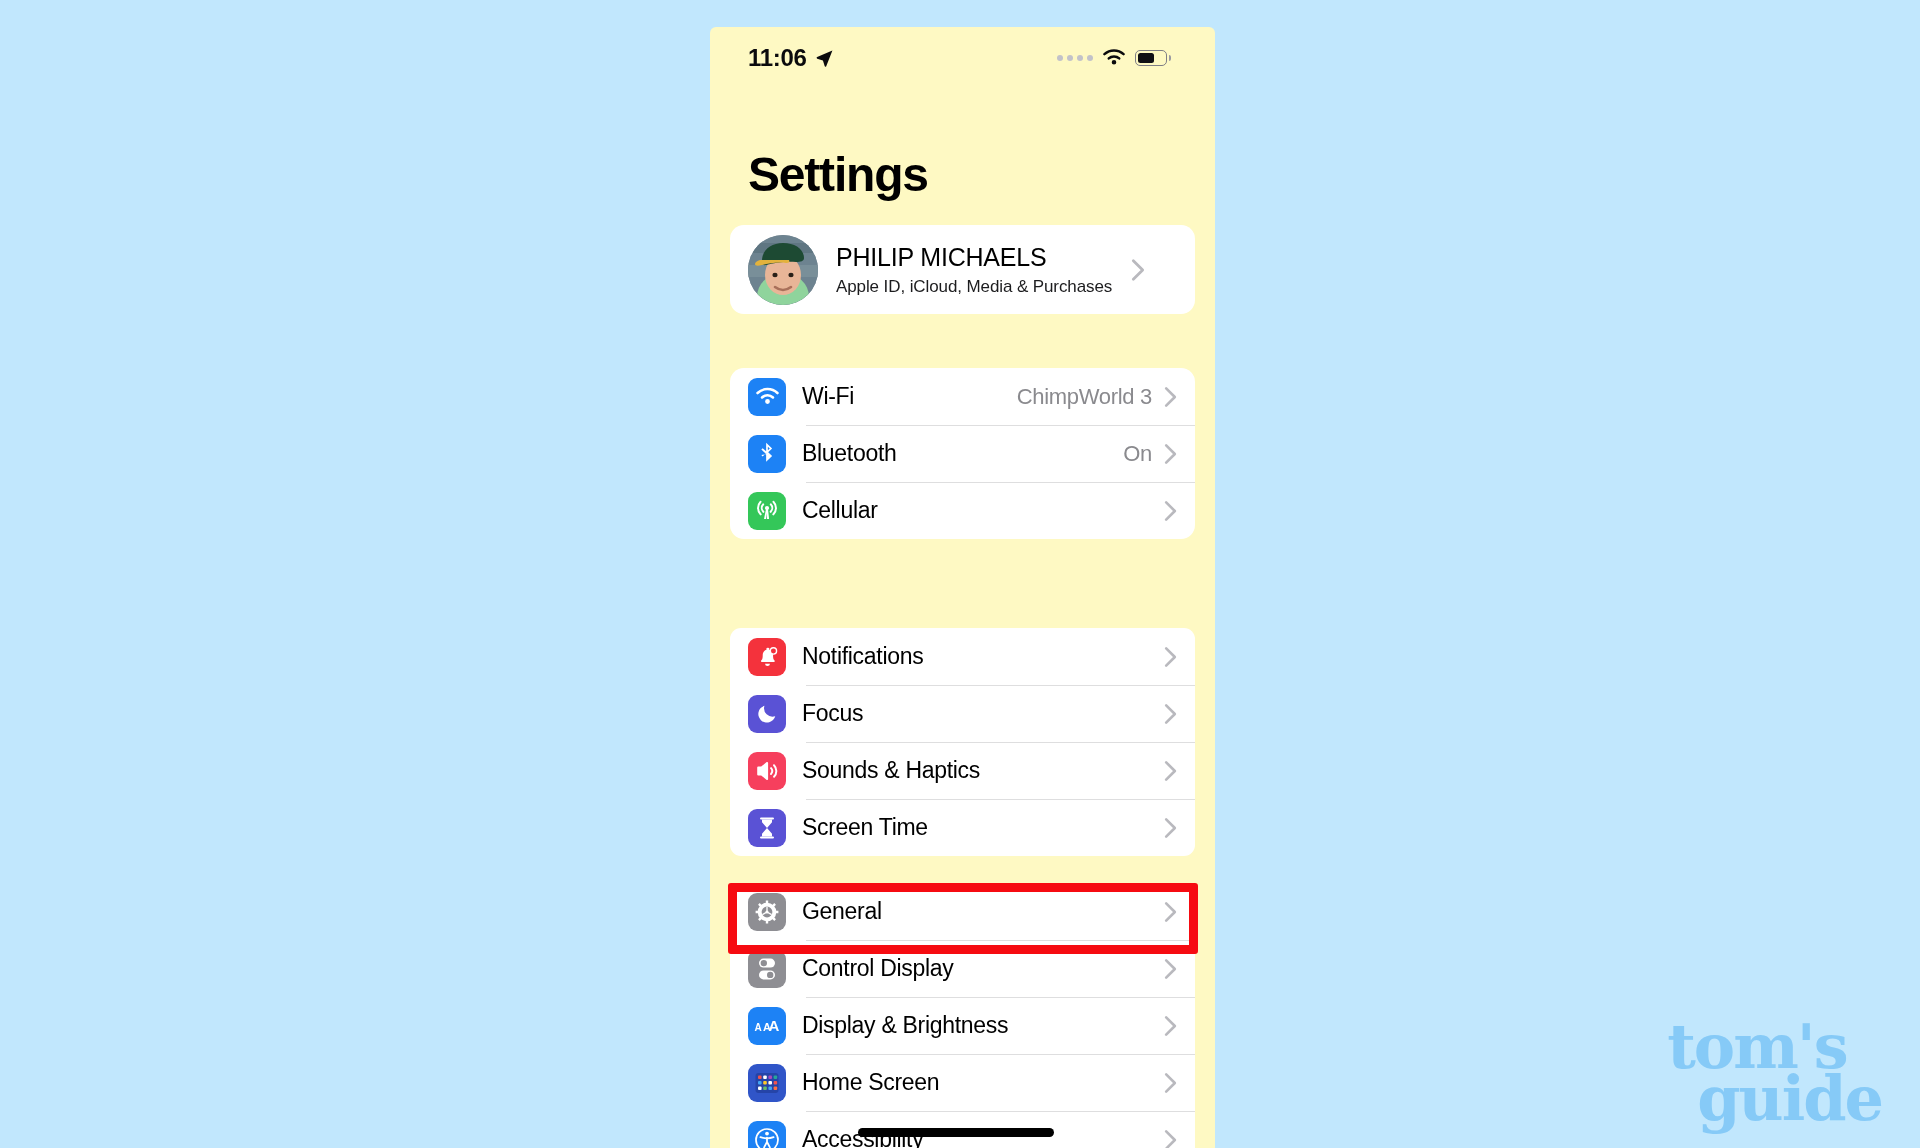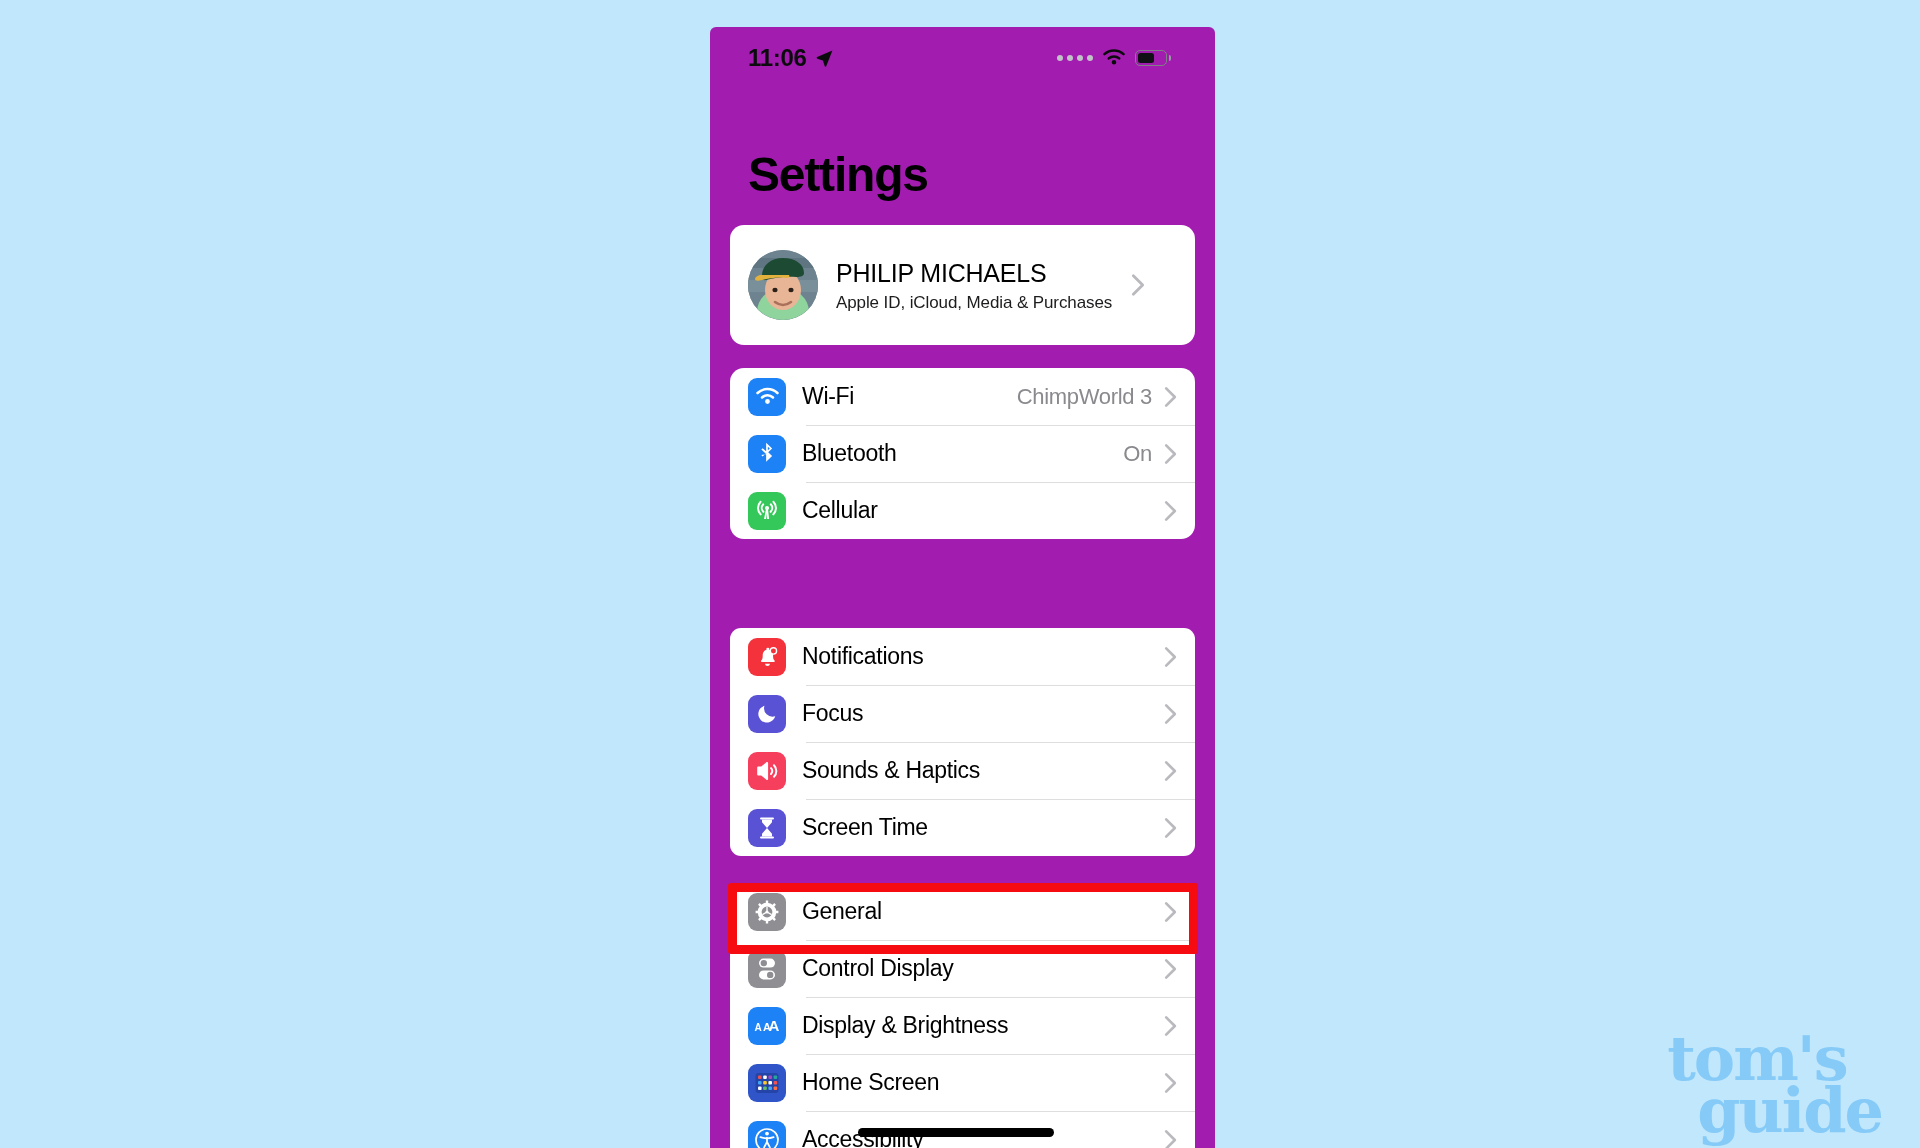--- a/index.html
+++ b/index.html
@@ -8,21 +8,21 @@
     overflow: hidden;
     font-family: "Liberation Sans", sans-serif;
   }
   body { background: #c1e7fd; position: relative; }
 
   
   #phone {
     position: absolute;
     left: 710px; top: 27px;
     width: 505px; height: 1121px;
-    background: #a21caf;
+    background: #fef9c3;
     border-radius: 6px 6px 0 0;
     overflow: hidden;
   }
 
   
   #status-bar {
     position: absolute; left: 0; top: 0;
     width: 100%; height: 62px;
     display: flex; align-items: center;
     justify-content: space-between;
@@ -59,21 +59,21 @@
     overflow: hidden;
   }
   #card-account { top: 198px; }
   #card-connectivity { top: 341px; }
   #card-alerts { top: 601px; border-radius: 11px; }
   #card-system { top: 856px; border-radius: 14px 14px 0 0; }
 
   
   .account-row {
     display: flex; align-items: center;
-    height: 120px; padding: 0 32px 0 18px;
+    height: 89px; padding: 0 32px 0 18px;
   }
   .avatar {
     width: 70px; height: 70px; border-radius: 50%;
     overflow: hidden; flex: none; position: relative;
     background: #7c8b93;
   }
   .avatar svg { display: block; width: 100%; height: 100%; }
   .account-text { flex: 1; margin-left: 18px; }
   .account-name {
     font-size: 25px; color: #000; letter-spacing: -0.2px; line-height: 1.2;
@@ -125,21 +125,21 @@
   }
 
   
   #home-indicator {
     position: absolute; left: 148px; top: 1101px;
     width: 196px; height: 9px; border-radius: 5px; background: #000;
   }
 
   
   #watermark {
-    position: absolute; right: 38px; bottom: 12px;
+    position: absolute; right: 38px; bottom: 24px;
     text-align: left; line-height: .83;
     color: #86caf7; font-weight: 700;
     font-family: "DejaVu Serif", serif;
     letter-spacing: -2px;
   }
   #watermark .wm1 { font-size: 62px; display: block; }
   #watermark .wm2 { font-size: 62px; display: block; margin-left: 30px; }
 </style>
 </head>
 <body>

